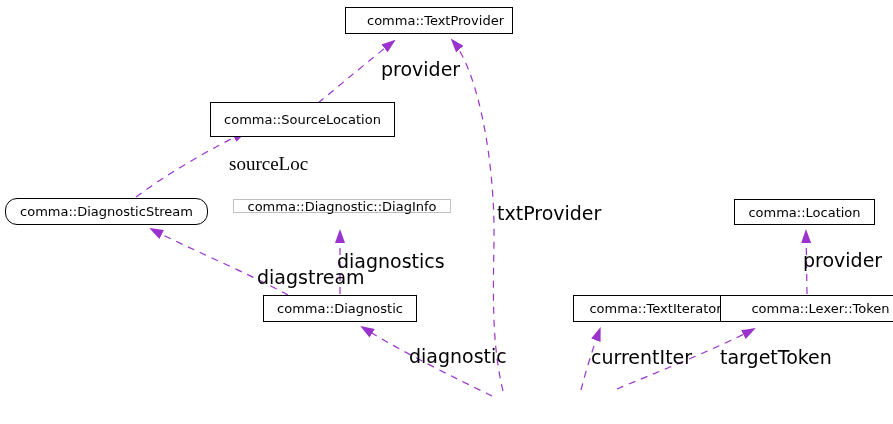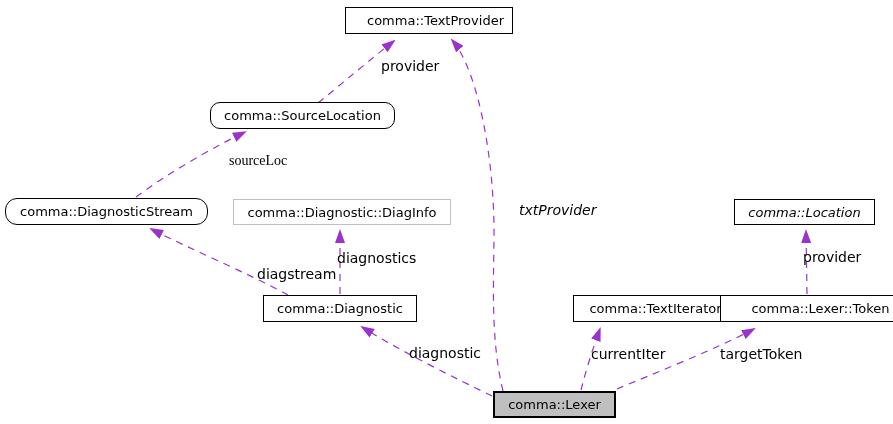--- a/index.html
+++ b/index.html
@@ -12,21 +12,21 @@
   .node {
     position:absolute; box-sizing:border-box;
     background:#ffffff; border:1px solid #000000;
     display:flex; align-items:center; justify-content:center;
     font-size:13px; color:#000000; white-space:nowrap;
     cursor:pointer;
   }
   .node.inner { border-color:#bfbfbf; cursor:default; }
   .node.focused { background:#bfbfbf; border-width:2px; cursor:default; }
   .edge-label {
-    position:absolute; font-size:14px; color:#000000; white-space:nowrap;
+    position:absolute; font-size:19px; color:#000000; white-space:nowrap;
   }
   .edge-path { fill:none; stroke:#9a32cd; stroke-width:1.2; stroke-dasharray:7 6; }
 </style>
 </head>
 <body>
 
 <div class="canvas">
 
   <svg class="edges" xmlns="http://www.w3.org/2000/svg">
     <defs>
@@ -39,31 +39,30 @@
     <path class="edge-path" d="M503,391 C492,345 493,300 494,240 C495,160 478,70 452,40" marker-end="url(#arrow)" style="stroke: rgb(154, 50, 205);"></path>
     <path class="edge-path" d="M288,295 C250,274 192,250 151,229" marker-end="url(#arrow)" style="stroke: rgb(154, 50, 205);"></path>
     <path class="edge-path" d="M340,294 L340,231" marker-end="url(#arrow)" style="stroke: rgb(154, 50, 205);"></path>
     <path class="edge-path" d="M807,294 L806,231" marker-end="url(#arrow)" style="stroke: rgb(154, 50, 205);"></path>
     <path class="edge-path" d="M492,396 C455,378 402,352 362,327" marker-end="url(#arrow)" style="stroke: rgb(154, 50, 205);"></path>
     <path class="edge-path" d="M581,390 C586,370 593,348 600,329" marker-end="url(#arrow)" style="stroke: rgb(154, 50, 205);"></path>
     <path class="edge-path" d="M617,389 C655,373 716,349 754,329" marker-end="url(#arrow)" style="stroke: rgb(154, 50, 205);"></path>
   </svg>
 
   <div class="node" style="left:345px; top:7px;  width:168px; height:27px;padding-left:13px;">comma::TextProvider</div>
-  <div class="node" style="left:210px; top:102px; width:185px; height:27px;border-radius:10px;">comma::SourceLocation</div>
+  <div class="node" style="left:210px; top:102px; width:185px; height:35px;">comma::SourceLocation</div>
   <div class="node" style="left:5px;   top:198px; width:203px; height:27px;border-radius:12px;">comma::DiagnosticStream</div>
-  <div class="node inner" style="left:233px; top:199px; width:218px; height:26px;">comma::Diagnostic::DiagInfo</div>
-  <div class="node" style="left:734px; top:199px; width:141px; height:26px;font-style:italic;">comma::Location</div>
+  <div class="node inner" style="left:233px; top:199px; width:218px; height:14px;">comma::Diagnostic::DiagInfo</div>
+  <div class="node" style="left:734px; top:199px; width:141px; height:26px;">comma::Location</div>
   <div class="node" style="left:263px; top:295px; width:154px; height:27px;text-align:center;">comma::Diagnostic</div>
   <div class="node" style="left:533px; top:295px; width:165px; height:27px;margin-left:40px;">comma::TextIterator</div>
   <div class="node" style="left:720px; top:295px; width:201px; height:27px;">comma::Lexer::Token</div>
-  <div class="node focused" style="left:493px; top:391px; width:123px; height:27px;">comma::Lexer</div>
 
   <span class="edge-label" style="left:381px; top:58px;">provider</span>
   <span class="edge-label" style="left:229px; top:153px;font-family:Liberation Serif, serif;">sourceLoc</span>
-  <span class="edge-label" style="left:519px; top:202px;font-style:italic;">txtProvider</span>
+  <span class="edge-label" style="left:497px; top:202px;">txtProvider</span>
   <span class="edge-label" style="left:239px; top:266px;margin-left:18px;">diagstream</span>
   <span class="edge-label" style="left:337px; top:250px;">diagnostics</span>
   <span class="edge-label" style="left:803px; top:249px;">provider</span>
   <span class="edge-label" style="left:409px; top:345px;">diagnostic</span>
   <span class="edge-label" style="left:591px; top:346px;">currentIter</span>
   <span class="edge-label" style="left:720px; top:346px;">targetToken</span>
 </div>
 
 </body></html>

